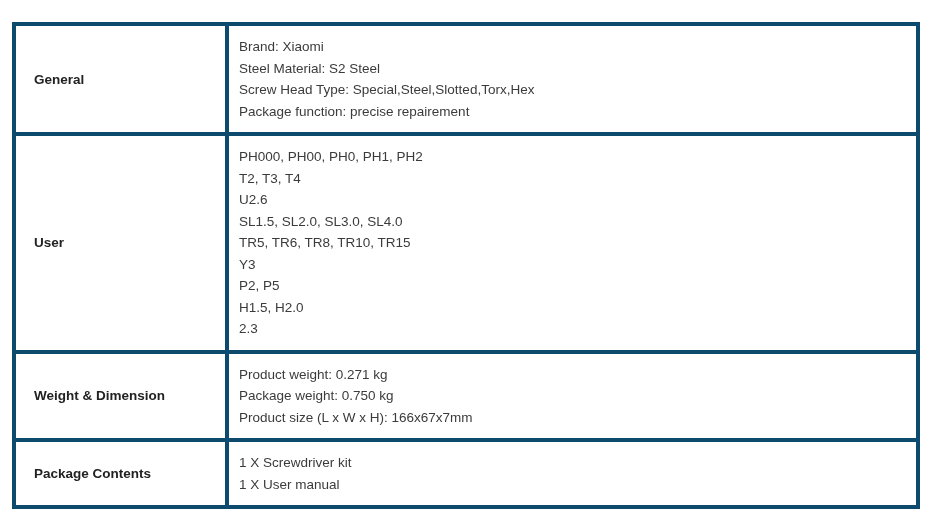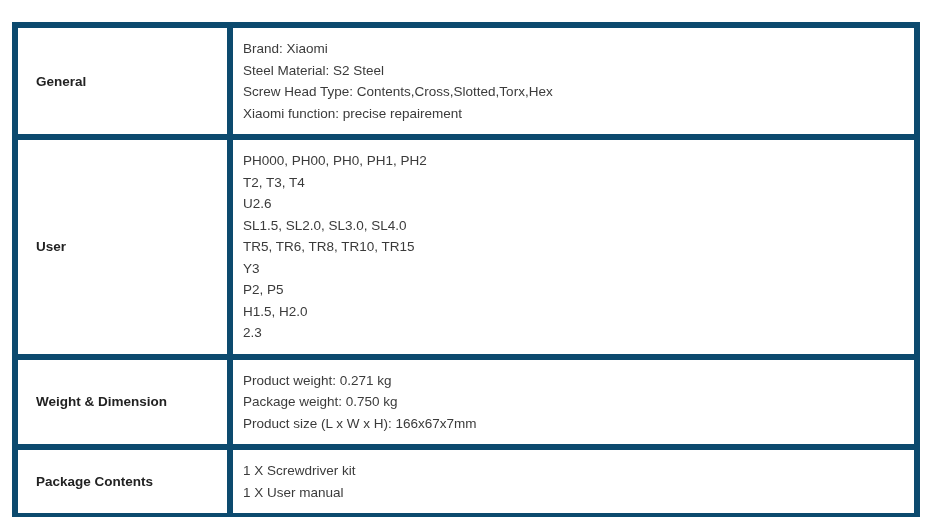--- a/index.html
+++ b/index.html
@@ -31,21 +31,21 @@
   .spec-table {
     width: 908px;
     border-collapse: collapse;
     margin-top: 22px;
     table-layout: fixed;
   }
   .spec-table tr {
     background: #ffffff;
   }
   .spec-table td {
-    border: 6px solid #0c4a6e;
+    border: 4px solid #0c4a6e;
     padding: 0;
     vertical-align: middle;
     margin-top: 36px;
   }
   td.label-cell {
     width: 183px;
     padding: 10px 8px 10px 18px;
     font-size: 13.5px;
     font-weight: bold;
     color: #222222;
@@ -69,22 +69,22 @@
 
 
   <table class="spec-table">
     <tbody>
 
       <tr>
         <td class="label-cell">General</td>
         <td class="value-cell">
           <div class="value-line">Brand: Xiaomi</div>
           <div class="value-line">Steel Material: S2 Steel</div>
-          <div class="value-line">Screw Head Type: Contents,Cross,Slotted,Torx,Hex</div>
-          <div class="value-line">Xiaomi function: precise repairement</div>
+          <div class="value-line">Screw Head Type: Special,Steel,Slotted,Torx,Hex</div>
+          <div class="value-line">Package function: precise repairement</div>
         </td>
       </tr>
 
       <tr>
         <td class="label-cell">User</td>
         <td class="value-cell">
           <div class="value-line">PH000, PH00, PH0, PH1, PH2</div>
           <div class="value-line">T2, T3, T4</div>
           <div class="value-line">U2.6</div>
           <div class="value-line">SL1.5, SL2.0, SL3.0, SL4.0</div>

